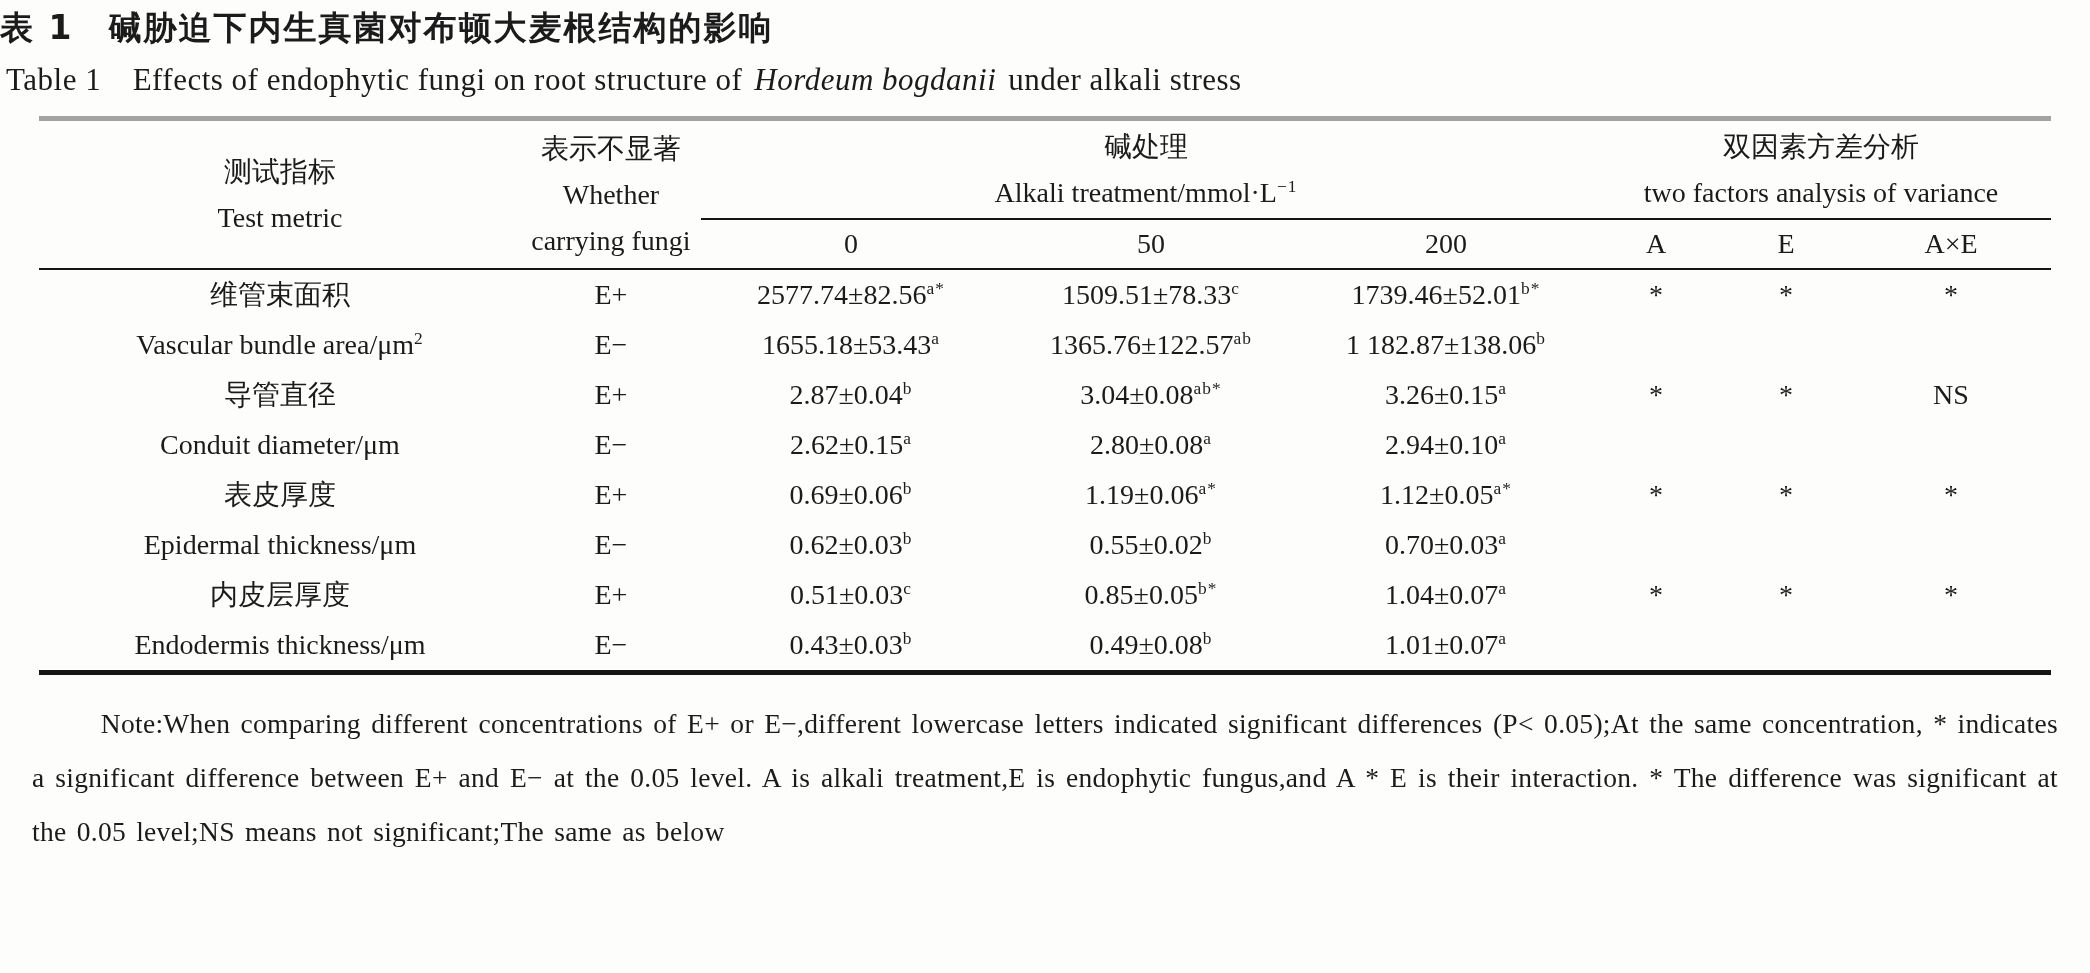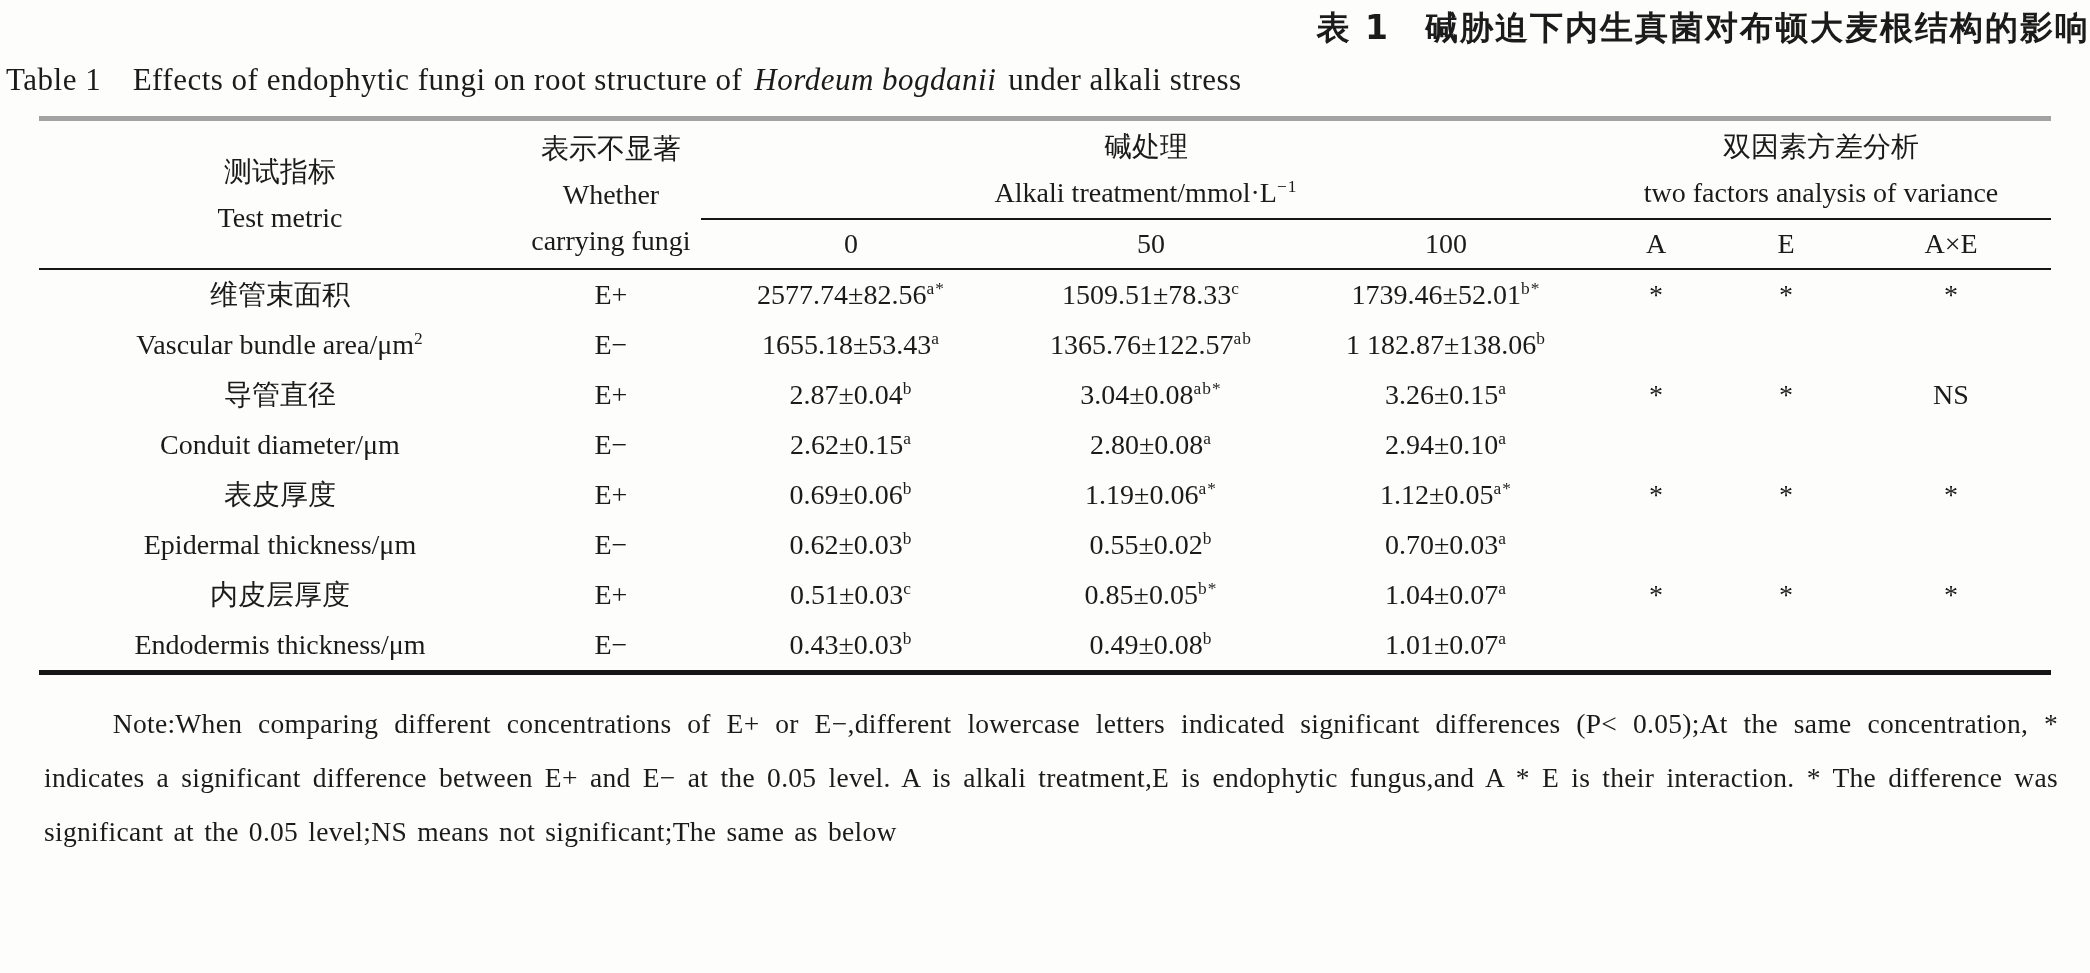--- a/index.html
+++ b/index.html
@@ -3,21 +3,21 @@
 <meta charset="utf-8">
 <style>
   html,body{margin:0;padding:0;}
   body{
     width:2090px;height:973px;background:#fdfdfc;color:#1b1b1b;
     font-family:"Liberation Serif","DejaVu Serif",serif;
     overflow:hidden;
   }
   .page{padding-top:6px;}
   .title-zh{
-    text-align:right;font-family:"DejaVu Sans","Liberation Sans",sans-serif;
+    text-align:left;font-family:"DejaVu Sans","Liberation Sans",sans-serif;
     font-weight:bold;font-size:33px;letter-spacing:2px;line-height:44px;
   }
   .title-en{
     text-align:left;font-size:31px;line-height:44px;margin-top:8px;letter-spacing:0.5px;
   }
   .title-en .sp{padding:0 6px;}
   .italic{font-style:italic;}
 
   table.maintbl{
     border-collapse:collapse;table-layout:fixed;width:2012px;margin:14px auto 0 auto;
@@ -34,21 +34,21 @@
   tbody td{height:50px;}
   td.metric{line-height:50px;}
   sup{font-size:0.62em;line-height:0;vertical-align:super;letter-spacing:1px;}
   .mark{font-size:28px;}
 
   .notes{margin:22px 32px 0 32px;font-size:27.5px;}
   .note-p{
     text-align:justify;text-indent:2.5em;line-height:50px;margin:0;
     letter-spacing:0.3px;
   }
-  .note-p.en{word-spacing:3px;line-height:54px;margin-left:12px;}
+  .note-p.en{word-spacing:3px;line-height:54px;}
 </style>
 </head>
 <body>
 
 <div class="page">
 
   <div class="title-zh">表 1　碱胁迫下内生真菌对布顿大麦根结构的影响</div>
 
   <div class="title-en"><span class="sp">Table 1　Effects of endophytic fungi on root structure of</span><span class="italic sp">Hordeum bogdanii</span><span class="sp">under alkali stress</span></div>
 
@@ -79,21 +79,21 @@
           <div><span>Alkali treatment/mmol·L</span><sup>−1</sup></div>
         </th>
         <th colspan="3" class="group">
           <div>双因素方差分析</div>
           <div>two factors analysis of variance</div>
         </th>
       </tr>
       <tr class="subhdr">
         <th>0</th>
         <th>50</th>
-        <th>100</th>
+        <th>200</th>
         <th>A</th>
         <th>E</th>
         <th>A×E</th>
       </tr>
     </thead>
     <tbody>
         <tr>
           <td rowspan="2" class="metric">
             <div>维管束面积</div>
             <div>Vascular bundle area/μm<sup>2</sup></div>

